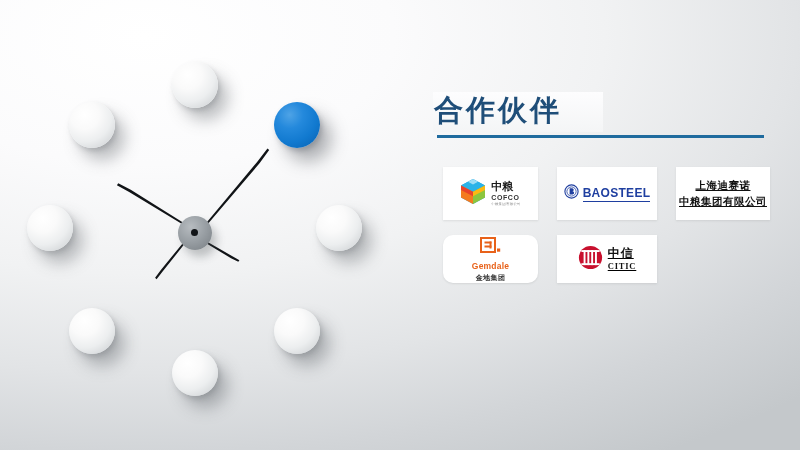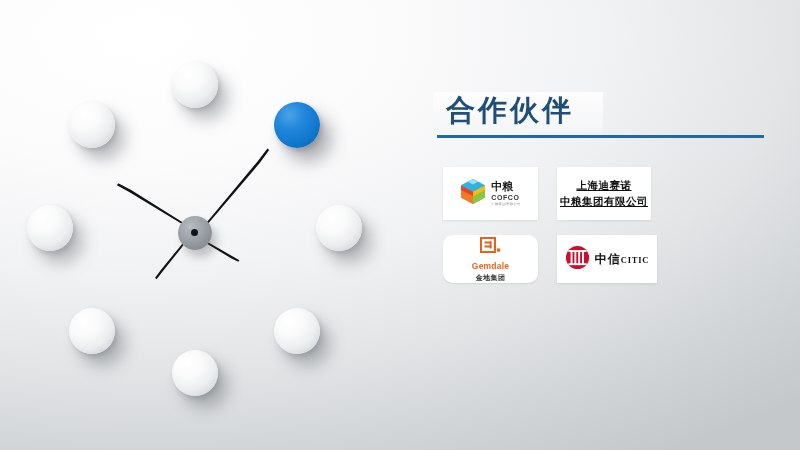--- a/index.html
+++ b/index.html
@@ -35,21 +35,21 @@
   .hand{position:absolute;transform-origin:left center;}
   .hand svg{display:block;overflow:visible;}
   
   #panel{position:absolute;left:430px;top:90px;width:345px;height:215px;}
   #title-wrap{position:relative;height:48px;}
   #title-bg{
     position:absolute;left:3px;top:2px;width:170px;height:40px;
     background:linear-gradient(180deg,#fdfdfe 0%,#f4f5f6 100%);
   }
   #page-title{
-    position:absolute;left:16px;top:0px;
+    position:absolute;left:4px;top:0px;
     font-size:29px;font-weight:bold;letter-spacing:3px;
     color:#1f4e79;line-height:40px;white-space:nowrap;
   }
   #title-rule{
     position:absolute;left:7px;top:45px;width:327px;height:3px;
     background:#1f6b9e;
   }
   #logo-grid{
     position:absolute;left:13px;top:77px;width:332px;
   }
@@ -81,21 +81,21 @@
   .disano{
     text-align:center;font-size:10.5px;font-weight:bold;color:#111;
     line-height:1.45;letter-spacing:0.5px;text-decoration:underline;
   }
   
   .gemdale{display:flex;flex-direction:column;align-items:center;line-height:1;}
   .gd-en{font-size:8.5px;font-weight:bold;color:#e8621a;letter-spacing:0.2px;margin-top:3px;}
   .gd-cn{font-size:7px;font-weight:bold;color:#333;letter-spacing:0.4px;margin-top:3px;}
   
   .citic{display:flex;align-items:center;gap:5px;}
-  .citic-text{display:flex;flex-direction:row;align-items:center;line-height:1;}
+  .citic-text{display:flex;flex-direction:column;align-items:flex-start;line-height:1;text-decoration:underline;}
   .citic-cn{font-size:12px;font-weight:bold;color:#111;letter-spacing:1px;}
   .citic-en{font-family:"Liberation Serif","DejaVu Serif",serif;font-size:8.5px;font-weight:bold;color:#111;letter-spacing:0.8px;margin-top:3px;}
 </style>
 </head>
 <body>
 
 <div id="slide">
 
   <div id="clock">
 
@@ -163,20 +163,34 @@
               </span>
               <span class="cofco-text">
                 <span class="cofco-cn">中粮</span>
                 <span class="cofco-en">COFCO</span>
                 <span class="cofco-sub">中粮集团有限公司</span>
               </span>
             </div>
           </div>
         </div>
 
+        <div class="logo-card card-w2">
+          <div class="logo-inner">
+            <div class="baosteel">
+              <span>
+                <svg width="15" height="15" viewBox="0 0 15 15">
+                  <circle cx="7.5" cy="7.5" r="6.6" fill="none" stroke="#1f3fa0" stroke-width="1.1"></circle>
+                  <circle cx="7.5" cy="7.5" r="4.6" fill="none" stroke="#1f3fa0" stroke-width="0.8"></circle>
+                  <path d="M5.6 4.2 h2.6 a1.5 1.5 0 0 1 0 3 h-2.6 z M5.6 7.2 h2.9 a1.6 1.6 0 0 1 0 3.2 h-2.9 z" fill="#1f3fa0"></path>
+                </svg>
+              </span>
+              <span class="bs-text">BAOSTEEL</span>
+            </div>
+          </div>
+        </div>
 
         <div class="logo-card card-w3">
           <div class="logo-inner">
             <div class="disano">
               <div>上海迪赛诺</div>
               <div>中粮集团有限公司</div>
             </div>
           </div>
         </div>
 

